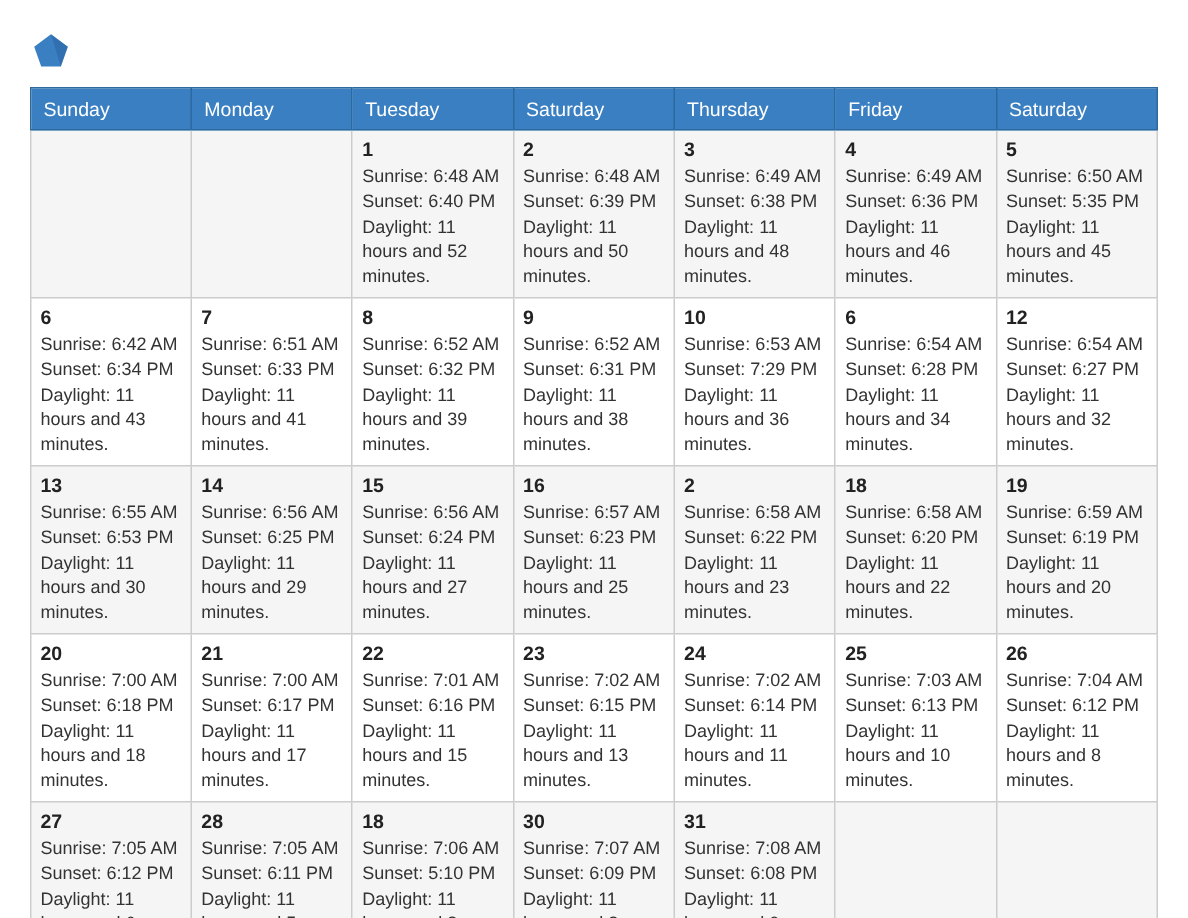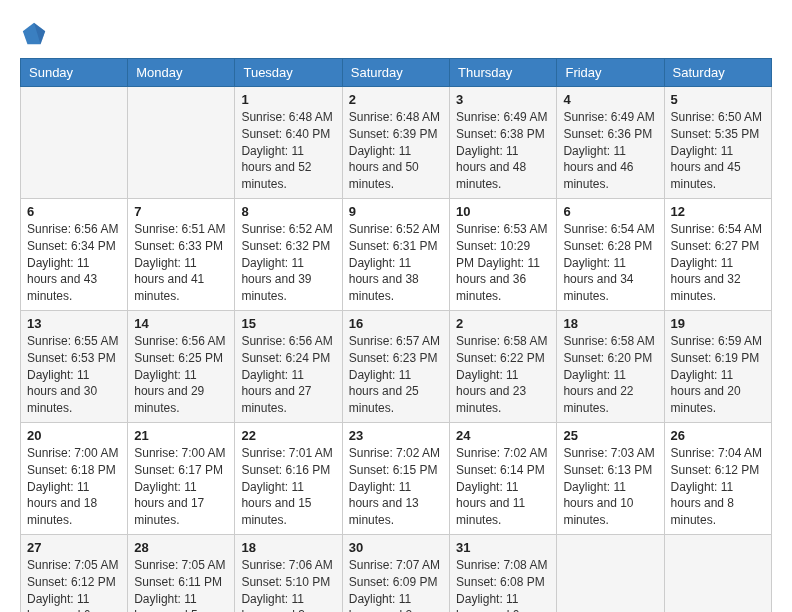--- a/index.html
+++ b/index.html
@@ -154,21 +154,21 @@
         <td>
           <span class="day-num">5</span>
           <div class="day-info">Sunrise: 6:50 AM
 Sunset: 5:35 PM
 Daylight: 11 hours and 45 minutes.</div>
         </td>
       </tr>
       <tr>
         <td>
           <span class="day-num">6</span>
-          <div class="day-info">Sunrise: 6:56 AM
+          <div class="day-info">Sunrise: 6:42 AM
 Sunset: 6:34 PM
 Daylight: 11 hours and 43 minutes.</div>
         </td>
         <td>
           <span class="day-num">7</span>
           <div class="day-info">Sunrise: 6:51 AM
 Sunset: 6:33 PM
 Daylight: 11 hours and 41 minutes.</div>
         </td>
         <td>
@@ -179,21 +179,21 @@
         </td>
         <td>
           <span class="day-num">9</span>
           <div class="day-info">Sunrise: 6:52 AM
 Sunset: 6:31 PM
 Daylight: 11 hours and 38 minutes.</div>
         </td>
         <td>
           <span class="day-num">10</span>
           <div class="day-info">Sunrise: 6:53 AM
-Sunset: 10:29 PM
+Sunset: 7:29 PM
 Daylight: 11 hours and 36 minutes.</div>
         </td>
         <td>
           <span class="day-num">6</span>
           <div class="day-info">Sunrise: 6:54 AM
 Sunset: 6:28 PM
 Daylight: 11 hours and 34 minutes.</div>
         </td>
         <td>
           <span class="day-num">12</span>

